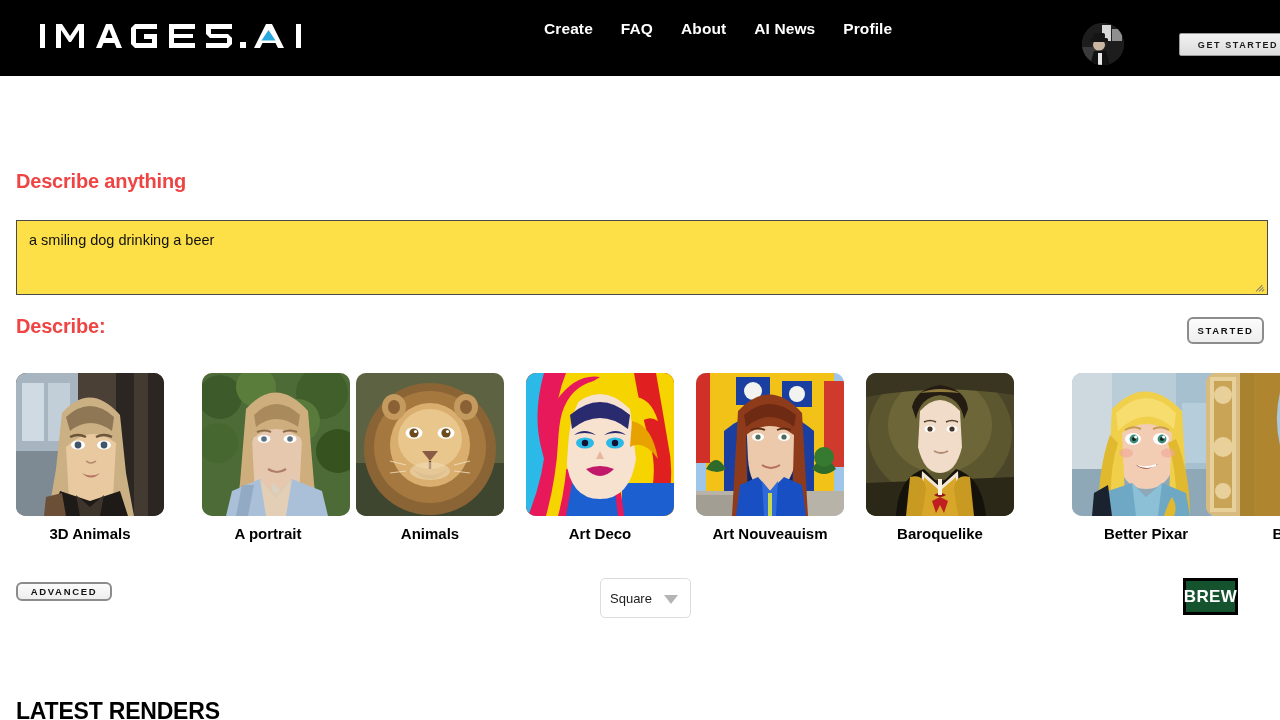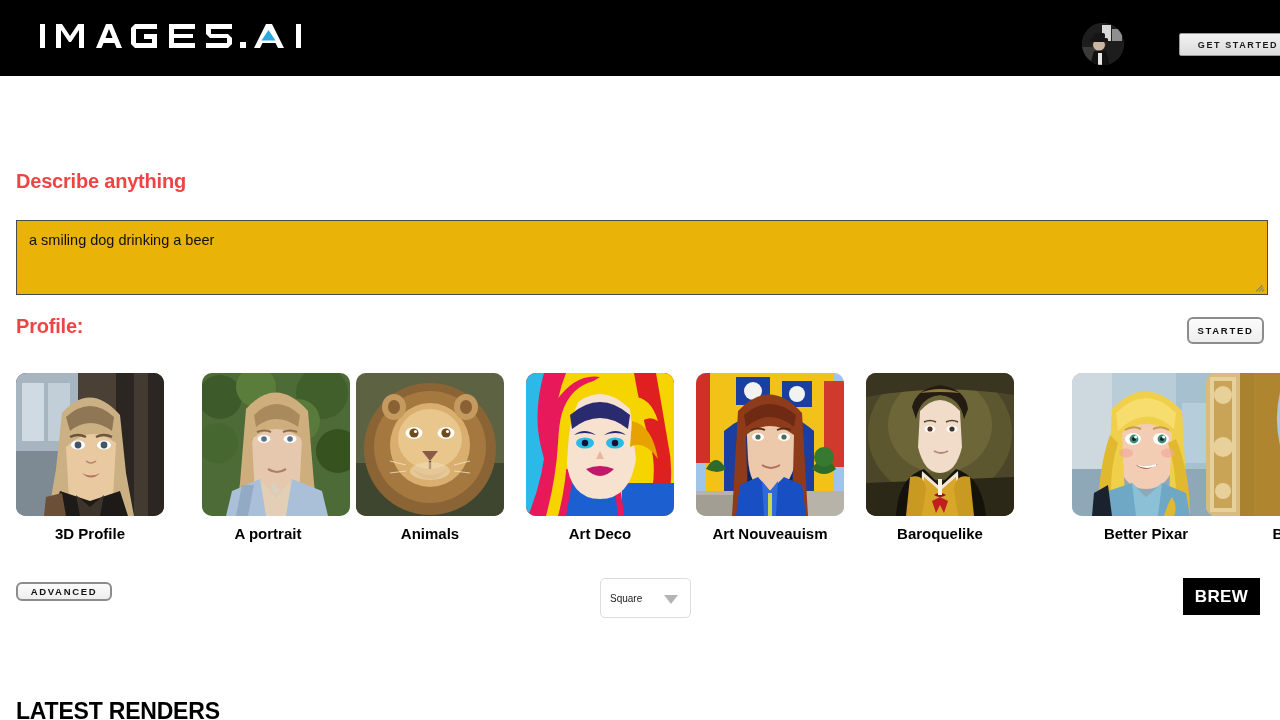--- a/index.html
+++ b/index.html
@@ -71,21 +71,21 @@
     letter-spacing: -0.2px;
   }
   #describe-title { left: 16px; top: 170px; }
   #recipes-title  { left: 16px; top: 315px; }
 
   .prompt-box {
     position: absolute;
     left: 16px; top: 220px;
     width: 1252px; height: 75px;
     border: 1px solid #4a4a4a;
-    background: #eab308;
+    background: #fde047;
     font-family: "Liberation Sans", sans-serif;
     font-size: 14.5px;
     color: #111111;
     padding: 10px 12px;
     line-height: 1.3;
     resize: none;
     outline: none;
   }
   .resize-grip {
     position: absolute;
@@ -151,36 +151,36 @@
     left: 600px; top: 578px;
     width: 91px; height: 40px;
     border: 1px solid #dcdcdc;
     border-radius: 5px;
     background: #ffffff;
     display: flex; align-items: center;
     padding: 0 9px;
     cursor: pointer;
   }
   .ratio-value {
-    font-size: 10px;
+    font-size: 13px;
     color: #202020;
   }
   .ratio-caret {
     position: absolute; right: 12px; top: 16px;
     width: 0; height: 0;
     border-left: 7px solid transparent;
     border-right: 7px solid transparent;
     border-top: 9px solid #b4b4b4;
   }
 
   .brew-button {
     position: absolute;
     left: 1183px; top: 578px;
-    width: 77px; height: 37px;
-    background: #000000;
+    width: 55px; height: 37px;
+    background: #14532d;
     border: 3px solid #000000;
     color: #ffffff;
     font-size: 17px;
     font-weight: bold;
     letter-spacing: 0.4px;
     display: flex; align-items: center; justify-content: center;
     cursor: pointer;
   }
 
   #latest-renders {
@@ -207,20 +207,27 @@
         <polygon points="131,8 157,8 157,13 136,13 136,18 155,18 155,22 136,22 136,27 157,27 157,32 131,32"></polygon>
         <path d="M168 8 L194 8 L194 13 L173 13 L173 18 L190 18 L194 22 L194 28 L190 32 L168 32 L168 27 L189 27 L189 22 L172 22 L168 18 L168 12 Z"></path>
         <rect x="202" y="26" width="6" height="6"></rect>
         <path d="M216 32 L228 8 L234 8 L246 32 L240 32 L237.5 27 L224.5 27 L222 32 Z" fill="#ffffff"></path>
         <rect x="258" y="8" width="5" height="24"></rect>
       </g>
       <polygon points="230.5,14 237.5,24.5 223.5,24.5" fill="#29a8e0"></polygon>
     </svg>
   </div>
 
+  <nav class="nav">
+    <a class="nav-item">Create</a>
+    <a class="nav-item">FAQ</a>
+    <a class="nav-item">About</a>
+    <a class="nav-item">AI News</a>
+    <a class="nav-item">Profile</a>
+  </nav>
 
   <div class="avatar">
     <svg width="42" height="42" viewBox="0 0 42 42">
       <rect width="42" height="42" fill="#1d1d1d"></rect>
       <rect x="20" y="2" width="9" height="16" fill="#d8d8d8"></rect>
       <rect x="30" y="6" width="10" height="12" fill="#8f8f8f"></rect>
       <rect x="0" y="24" width="16" height="18" fill="#3a3a3a"></rect>
       <ellipse cx="17" cy="20" rx="8" ry="7" fill="#2a2320"></ellipse>
       <ellipse cx="17" cy="22" rx="6" ry="5.5" fill="#cbb6a4"></ellipse>
       <rect x="8" y="15" width="18" height="4" rx="1.5" fill="#151515"></rect>
@@ -236,21 +243,21 @@
 <div class="section-title" id="describe-title">Describe anything</div>
 
 <textarea class="prompt-box" placeholder="" style="">a smiling dog drinking a beer</textarea>
 
 <div class="resize-grip">
   <i style="left:1px; top:9px; width:9px; transform:rotate(-45deg);"></i>
   <i style="left:4px; top:9px; width:6px; transform:rotate(-45deg);"></i>
   <i style="left:7px; top:9px; width:3px; transform:rotate(-45deg);"></i>
 </div>
 
-<div class="section-title" id="recipes-title">Profile:</div>
+<div class="section-title" id="recipes-title">Describe:</div>
 <div class="pill-button" id="expand-button">STARTED</div>
 
 <div class="recipes-strip">
 
   <div class="recipe" style="left:0px;">
     <div class="recipe-thumb">
       <svg viewBox="0 0 148 143">
         <rect width="148" height="143" fill="#4a4035"></rect>
         <rect x="0" y="0" width="62" height="143" fill="#a7b5c0"></rect>
         <rect x="6" y="10" width="22" height="58" fill="#cfdae2"></rect>
@@ -267,21 +274,21 @@
         <circle cx="88" cy="72" r="3.4" fill="#41566b"></circle>
         <path d="M54 64 Q62 60 70 64" stroke="#6b553a" stroke-width="2.4" fill="none"></path>
         <path d="M80 64 Q88 60 96 64" stroke="#6b553a" stroke-width="2.4" fill="none"></path>
         <path d="M70 88 Q75 92 80 88" stroke="#b3886d" stroke-width="1.6" fill="none"></path>
         <path d="M66 100 Q75 105 84 100 Q75 109 66 100" fill="#b8705f"></path>
         <path d="M44 118 L74 128 L104 118 L112 143 L36 143 Z" fill="#1e1a18"></path>
         <path d="M60 122 L74 134 L88 122 L84 143 L64 143 Z" fill="#3d342c"></path>
         <path d="M30 124 L46 120 L50 143 L28 143 Z" fill="#6b4f36"></path>
       </svg>
     </div>
-    <div class="recipe-label">3D Profile</div>
+    <div class="recipe-label">3D Animals</div>
   </div>
 
   <div class="recipe" style="left:170px;padding-left:16px;">
     <div class="recipe-thumb">
       <svg viewBox="0 0 148 143">
         <rect width="148" height="143" fill="#4d6b36"></rect>
         <circle cx="18" cy="24" r="22" fill="#3c5a2a"></circle>
         <circle cx="54" cy="14" r="20" fill="#5b7d3c"></circle>
         <circle cx="120" cy="20" r="26" fill="#405f2b"></circle>
         <circle cx="96" cy="48" r="22" fill="#587a3a"></circle>

